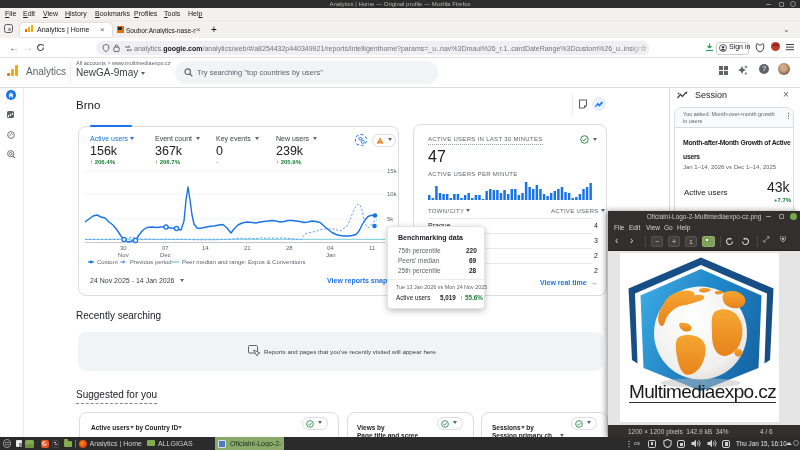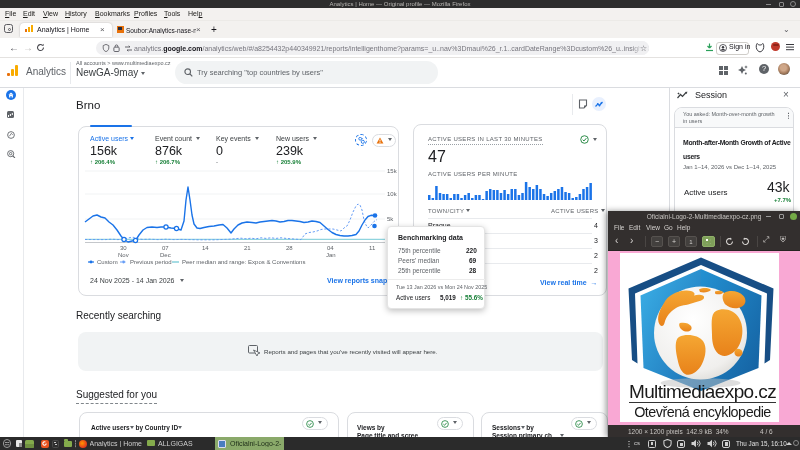--- a/index.html
+++ b/index.html
@@ -170,21 +170,21 @@
       </svg>
 </div>
 
 <div class="card" id="mcard" style="left:78px;top:126px;width:321px;height:170px"></div>
 <div class="a" style="left:90px;top:124.5px;width:42px;height:2.5px;background:#1a73e8;border-radius:2px"></div>
 <div class="a" style="left:90px;top:135px;font-size:7px;color:#1a73e8">Active users <span class="caret" style="border-top-color:#1a73e8"></span></div>
 <div class="a" style="left:155px;top:135px;font-size:7px;color:#3c4043">Event count&nbsp; <span class="caret"></span></div>
 <div class="a" style="left:216px;top:135px;font-size:7px;color:#3c4043">Key events&nbsp; <span class="caret"></span></div>
 <div class="a" style="left:276px;top:135px;font-size:7px;color:#3c4043">New users&nbsp; <span class="caret"></span></div>
 <div class="a drk" style="left:90px;top:144px;font-size:12.5px">156k</div>
-<div class="a drk" style="left:155px;top:144px;font-size:12.5px">876k</div>
+<div class="a drk" style="left:155px;top:144px;font-size:12.5px">367k</div>
 <div class="a drk" style="left:216px;top:144px;font-size:12.5px">0</div>
 <div class="a drk" style="left:276px;top:144px;font-size:12.5px">239k</div>
 <div class="a grn" style="left:90px;top:159px;font-size:6px"><b>↑ 206.4%</b></div>
 <div class="a grn" style="left:155px;top:159px;font-size:6px"><b>↑ 206.7%</b></div>
 <div class="a gry" style="left:216px;top:159px;font-size:6px">-</div>
 <div class="a grn" style="left:276px;top:159px;font-size:6px"><b>↑ 205.9%</b></div>
 <div class="a" style="left:355px;top:134px;width:12px;height:12px;border:1.2px dashed #1a73e8;border-radius:50%"></div>
 <svg class="a" style="left:358px;top:137px" width="7" height="7" viewBox="0 0 8 8">
       <circle cx="2.5" cy="2" r="1.6" fill="none" stroke="#1a73e8" stroke-width="1"></circle>
       <circle cx="5.5" cy="5.5" r="1.8" fill="none" stroke="#1a73e8" stroke-width="1"></circle>
@@ -421,21 +421,21 @@
         </svg>
     <svg class="a" style="left:133px;top:4px" width="9" height="9" viewBox="0 0 9 9">
           <path d="M1.5 4.5a3 3 0 1 0 1.2-2.4" fill="none" stroke="#d6d3d0" stroke-width="1.1"></path>
           <path d="M3.4 0.4 2.4 2.4 4.6 2.6z" fill="#d6d3d0"></path>
         </svg>
     <div class="a" style="left:149px;top:3px;width:1px;height:11px;background:#4a4644"></div>
     <span class="a" style="left:155px;top:2px;color:#d6d3d0;font-size:8px">⤢</span>
     <span class="a" style="left:172px;top:2px;color:#d6d3d0;font-size:8px">⛨</span>
   </div>
 
-  <div class="a" style="left:0;top:40px;width:192px;height:174px;background:#f9a8d4;overflow:hidden">
+  <div class="a" style="left:0;top:40px;width:192px;height:174px;background:#e5e5e5;overflow:hidden">
     <div class="a" style="left:12px;top:2px;width:159px;height:169px;background:#fff"></div>
     <svg class="a" style="left:12px;top:2px" width="159" height="169" viewBox="0 0 159 169">
       <defs>
         <linearGradient id="lp" x1="0" y1="0" x2="1" y2="1">
               <stop offset="0" stop-color="#3cb1e8"></stop>
               <stop offset="1" stop-color="#1a6fb4"></stop>
             </linearGradient>
         <linearGradient id="rp" x1="0" y1="0" x2="1" y2="1">
               <stop offset="0" stop-color="#2391d2"></stop>
               <stop offset="1" stop-color="#145e9e"></stop>
@@ -470,21 +470,20 @@
 
       <path d="M79 36.5 C83 34.5 88.5 34.6 91 37 C89 39.2 84 40 80 39 Z" fill="url(#or)"></path>
       <path d="M95 38.5 C98 37 102 37.5 103.5 39.5 C101.5 41.5 97.5 42 95 40.5 Z" fill="url(#or)"></path>
 
       <path d="M104 40 C110 36.5 119 38 123.5 43 C126.5 46.5 126 51 122 53.5 C117 56.5 109.5 55.5 105.5 51.5 C102.5 48.5 101.5 42.5 104 40 Z" fill="url(#or)"></path>
 
       <path d="M96 58 C104 54 114.5 57.5 119 65 C123.5 72.5 123.5 83 119.5 91.5 C115.5 100 107 105 100.5 102 C94 99 92 90.5 92 82 C92 73 90 61 96 58 Z" fill="url(#or)"></path>
       <path d="M116 96 C119 95 122 96.5 122.5 99 C123 101.5 120.5 104 117.5 103.5 C115 103 114 100.5 114.5 98.5 Z" fill="url(#or)"></path>
     </svg>
     <div class="a" style="left:15px;top:130px;width:159px;text-align:center;font-size:19px;letter-spacing:-0.6px;color:#1a1a1a"><span style="border-bottom:1.1px solid #333;padding-bottom:0px">Multimediaexpo.cz</span></div>
-    <div class="a" style="left:15px;top:152.5px;width:159px;text-align:center;font-size:14.4px;letter-spacing:-0.5px;color:#1a1a1a">Otevřená encyklopedie</div>
   </div>
 
   <div class="a" style="left:0;top:214px;width:192px;height:12px;background:#332f2e;color:#c9c6c3;font-size:6.5px">
     <span class="a" style="left:20px;top:2.5px">1200 × 1200 pixels&nbsp; 142.9 kB&nbsp; 34%</span>
     <span class="a" style="left:152px;top:2.5px">4 / 6</span>
   </div>
 </div>
 
 <div class="a" id="taskbar" style="z-index:20">
   <div class="a" style="left:2.8px;top:2px;width:8.5px;height:8.5px;border:1.1px solid #9b9b9b;border-radius:50%"></div>

